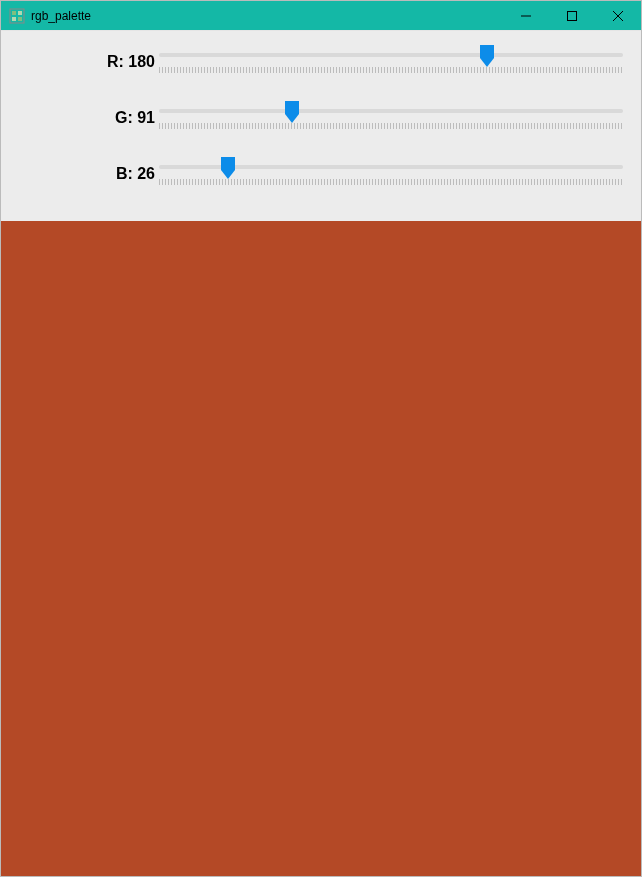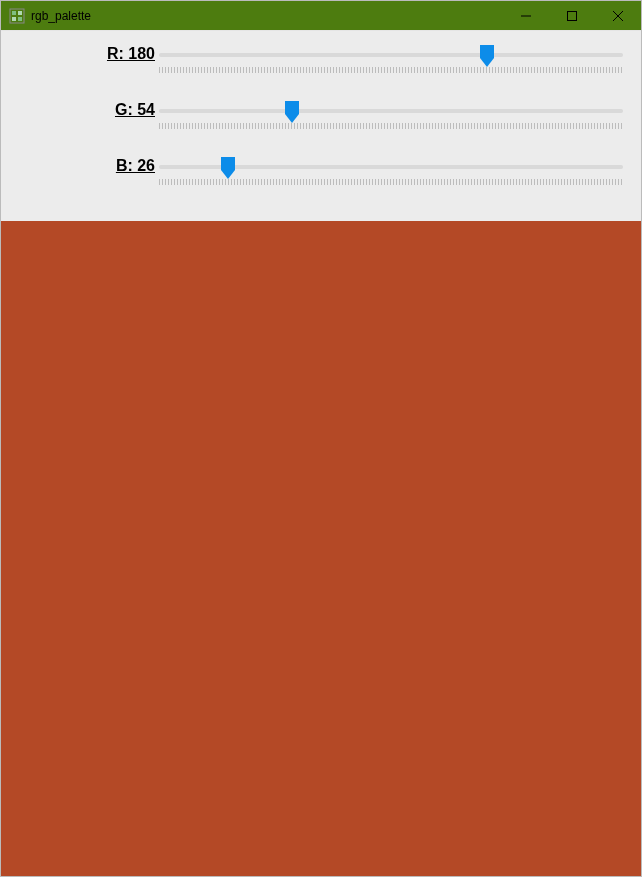--- a/index.html
+++ b/index.html
@@ -9,21 +9,21 @@
       width: 642px;
       height: 877px;
       overflow: hidden;
       border: 1px solid #bbb;
       display: flex;
       flex-direction: column;
     }
     
     .titlebar {
       height: 30px;
-      background: #4d7c0f;
+      background: #14b8a6;
       display: flex;
       align-items: center;
       border-bottom: 1px solid #e5e5e5;
       user-select: none;
     }
     .titlebar .app-icon {
       width: 16px; height: 16px;
       margin: 0 6px 0 8px;
       display: inline-block;
     }
@@ -41,23 +41,23 @@
     }
     .titlebar .winbtn svg { pointer-events:none; }
 
     
     .controls {
       background: #ececec;
       padding: 14px 18px 30px 18px;
     }
     .slider-row {
       display: flex;
+      align-items: center;
       gap: 0;
       margin-bottom: 22px;
-      text-decoration: underline;
     }
     .slider-row:last-child{ margin-bottom: 0;}
     .slider-label {
       width: 140px;
       text-align: right;
       font-size: 16px;
       font-weight: 700;
       color: #000;
       padding-right: 4px;
     }
@@ -150,21 +150,21 @@
       <div class="slider-thumb" style="left: 70.5882%;">
         <svg width="16" height="22" viewBox="0 0 16 22">
             <path d="M1 0 H15 V13 L8 22 L1 13 Z" fill="#0c8ce9"></path>
           </svg>
       </div>
       <input type="range" class="slider-input" min="0" max="255" value="180" style="">
     </div>
   </div>
 
   <div class="slider-row">
-    <div class="slider-label">G: 54</div>
+    <div class="slider-label">G: 91</div>
     <div class="slider-wrap">
       <div class="slider-track"></div>
       <div class="slider-ticks"></div>
       <div class="slider-thumb" style="left: 28.6275%;">
         <svg width="16" height="22" viewBox="0 0 16 22">
             <path d="M1 0 H15 V13 L8 22 L1 13 Z" fill="#0c8ce9"></path>
           </svg>
       </div>
       <input type="range" class="slider-input" min="0" max="255" value="73" style="">
     </div>

